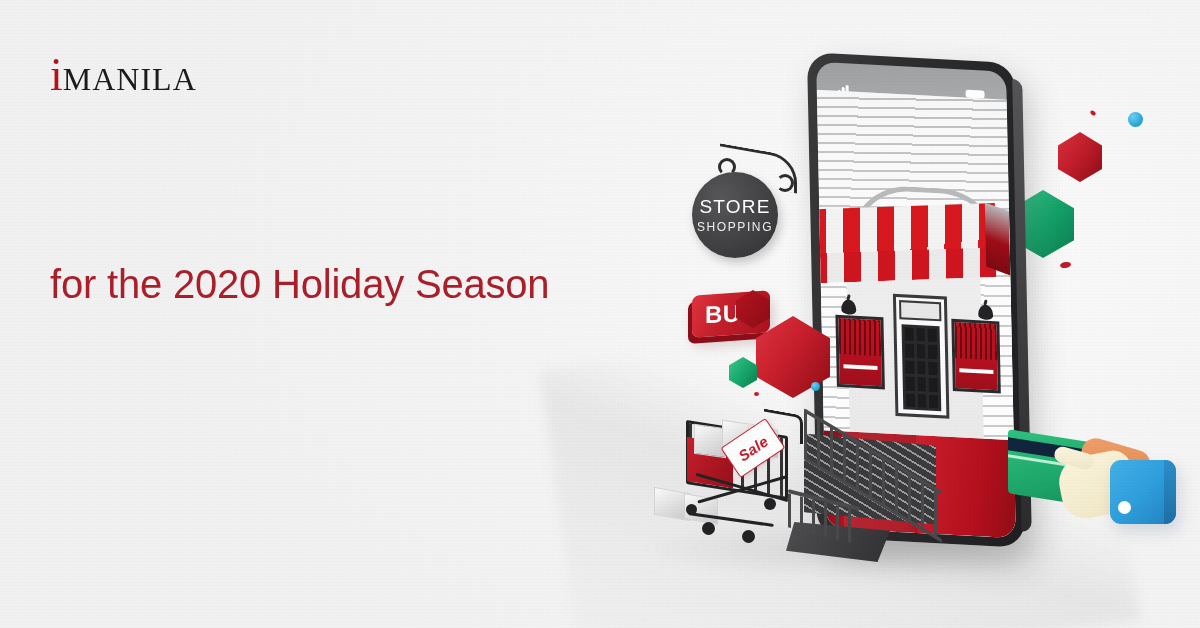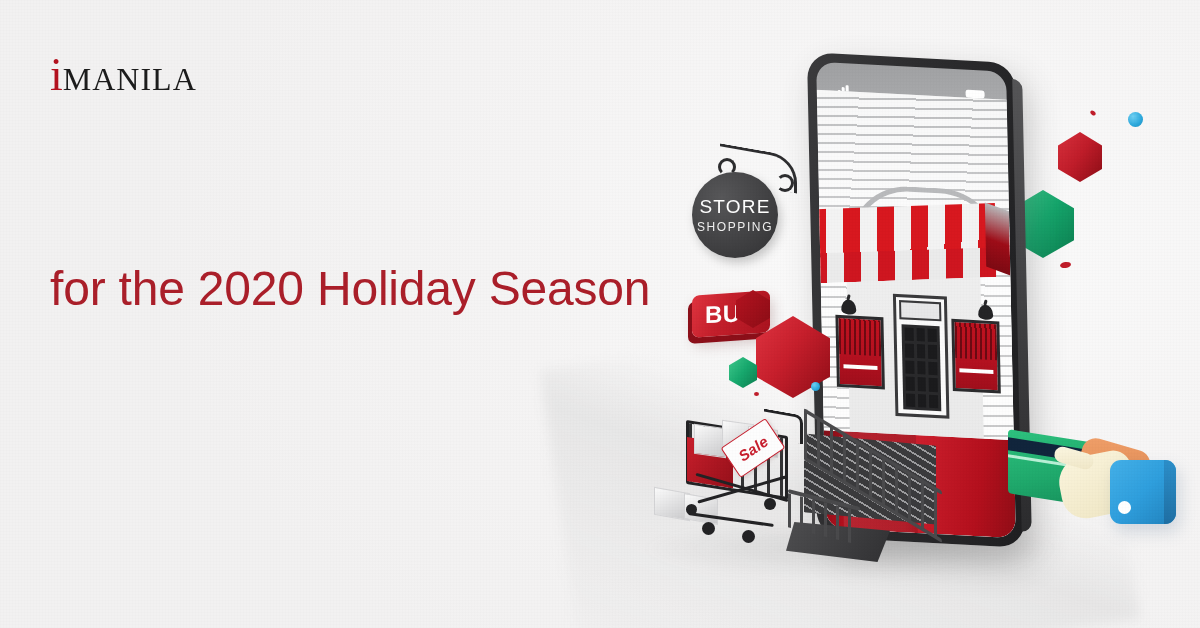--- a/index.html
+++ b/index.html
@@ -41,21 +41,21 @@
     font-variant:small-caps;text-transform:lowercase;letter-spacing:1px;
   }
 
   
   .headline{position:absolute;left:50px;top:258px;white-space:nowrap;}
   .headline .l1{
     display:block;color:#ab1f2a;font-size:50px;font-weight:700;
     letter-spacing:-.6px;line-height:1.12;
   }
   .headline .l2{
-    display:block;color:#ab1f2a;font-size:48px;font-weight:400;
+    display:block;color:#ab1f2a;font-size:40px;font-weight:400;
     letter-spacing:-.2px;line-height:1.22;margin-top:2px;
   }
 
   
   .scene{position:absolute;left:0;top:0;width:1200px;height:628px;}
 
   
   .phone{
     position:absolute;left:812px;top:58px;width:208px;height:484px;
     transform:skewY(4.2deg) rotate(-1.2deg);

